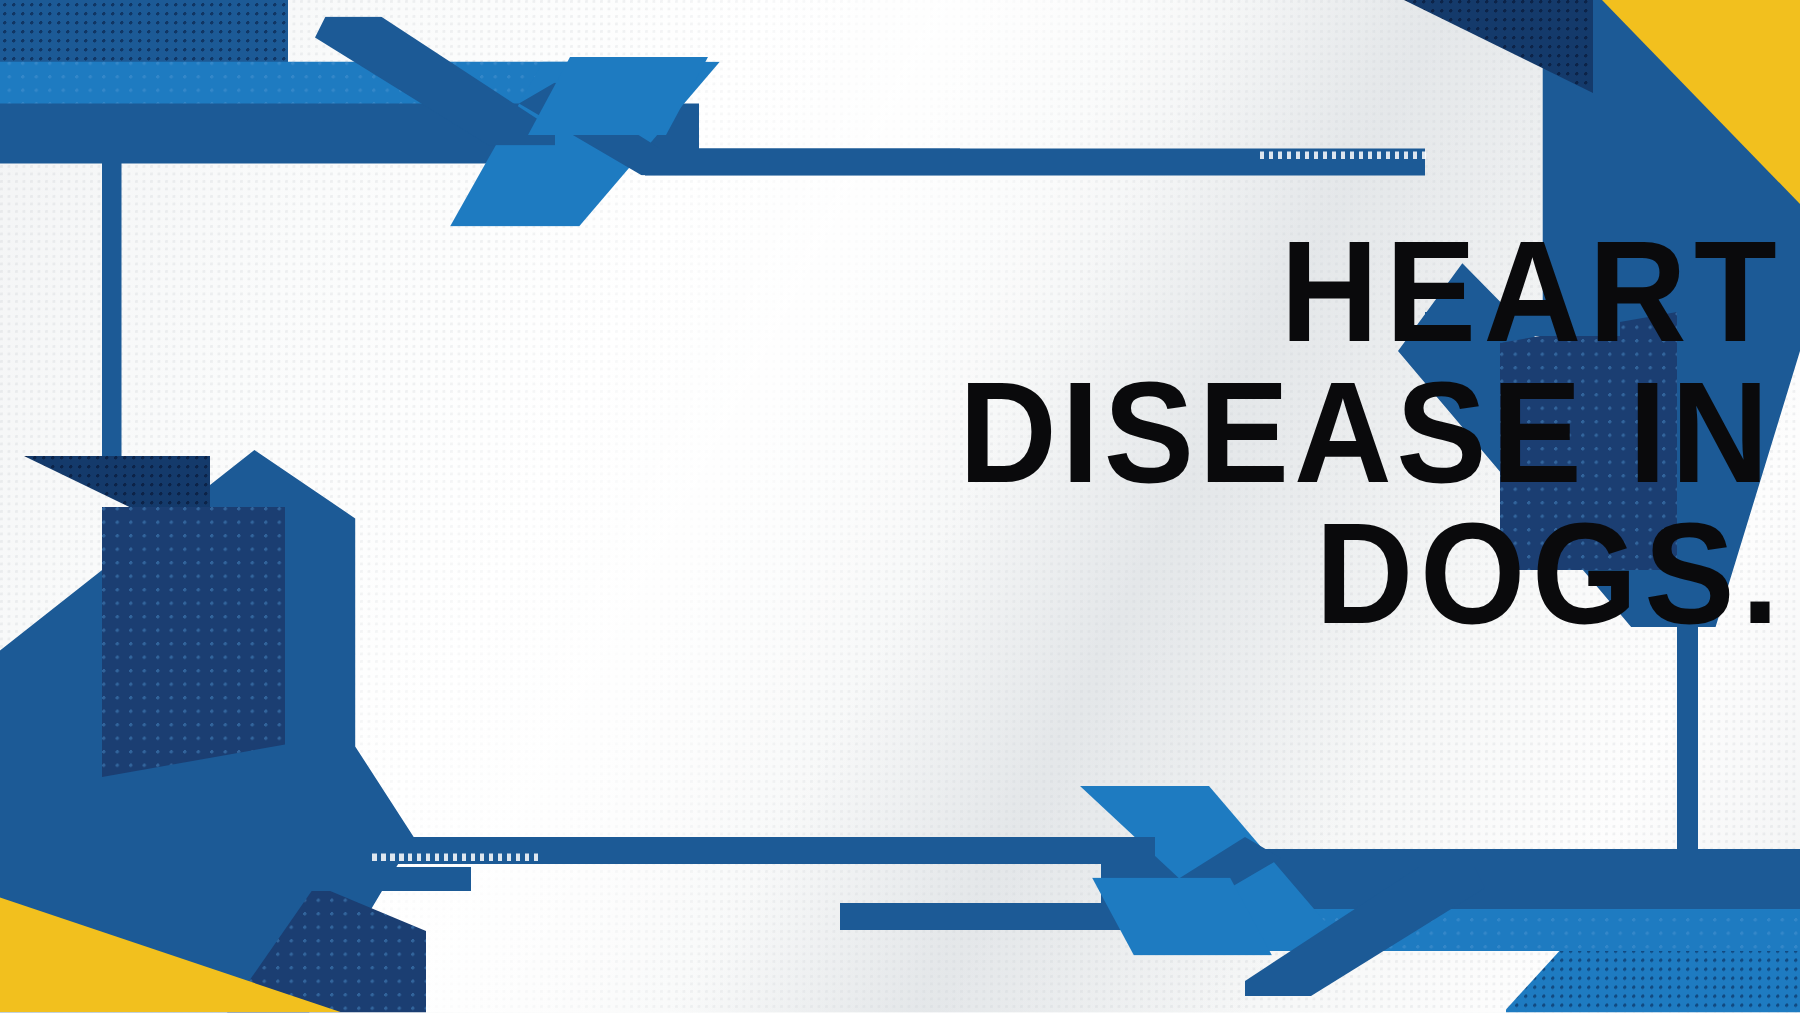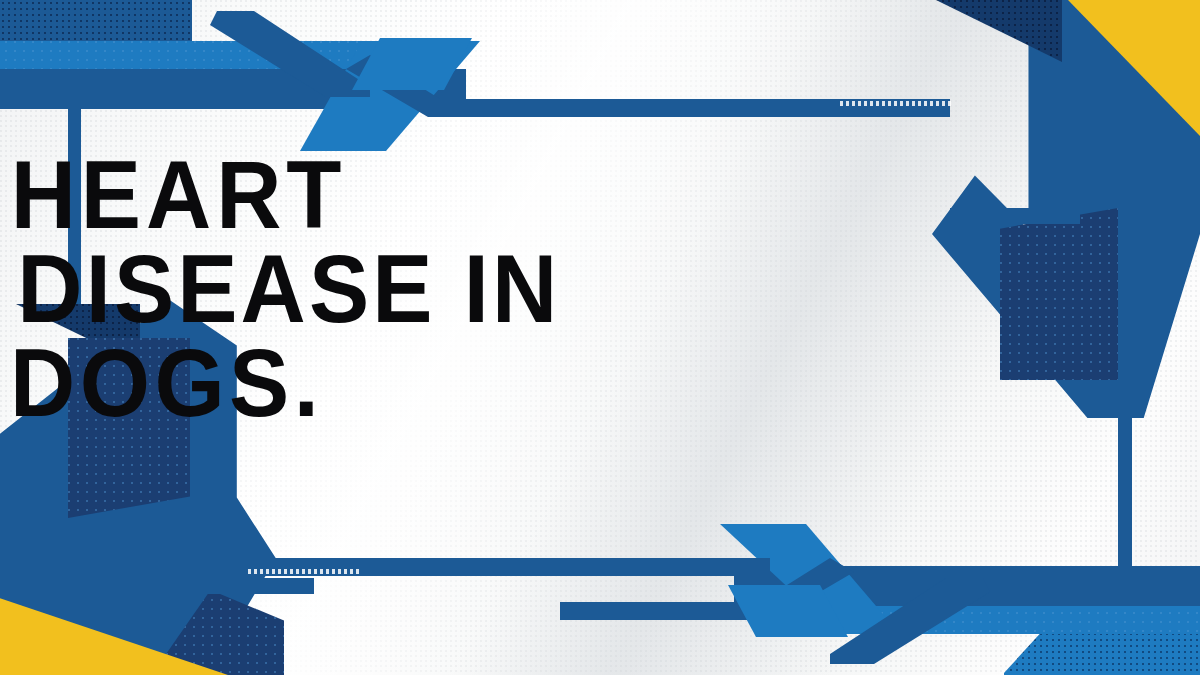--- a/index.html
+++ b/index.html
@@ -313,21 +313,21 @@
     clip-path: polygon(0 0, 92px 0, 120px 100%, 28px 100%);
   }
 
   
   .title-wrap {
     position: absolute;
     left: 0; right: 0;
     top: 148px;
     display: flex;
     flex-direction: column;
-    align-items: flex-start;
+    align-items: flex-end;
     justify-content: flex-start;
     z-index: 40;
     pointer-events: none;
   }
   .title-line {
     font-family: "Liberation Sans", sans-serif;
     font-weight: 700;
     color: #0A0A0C;
     text-transform: uppercase;
     line-height: 0.98;

